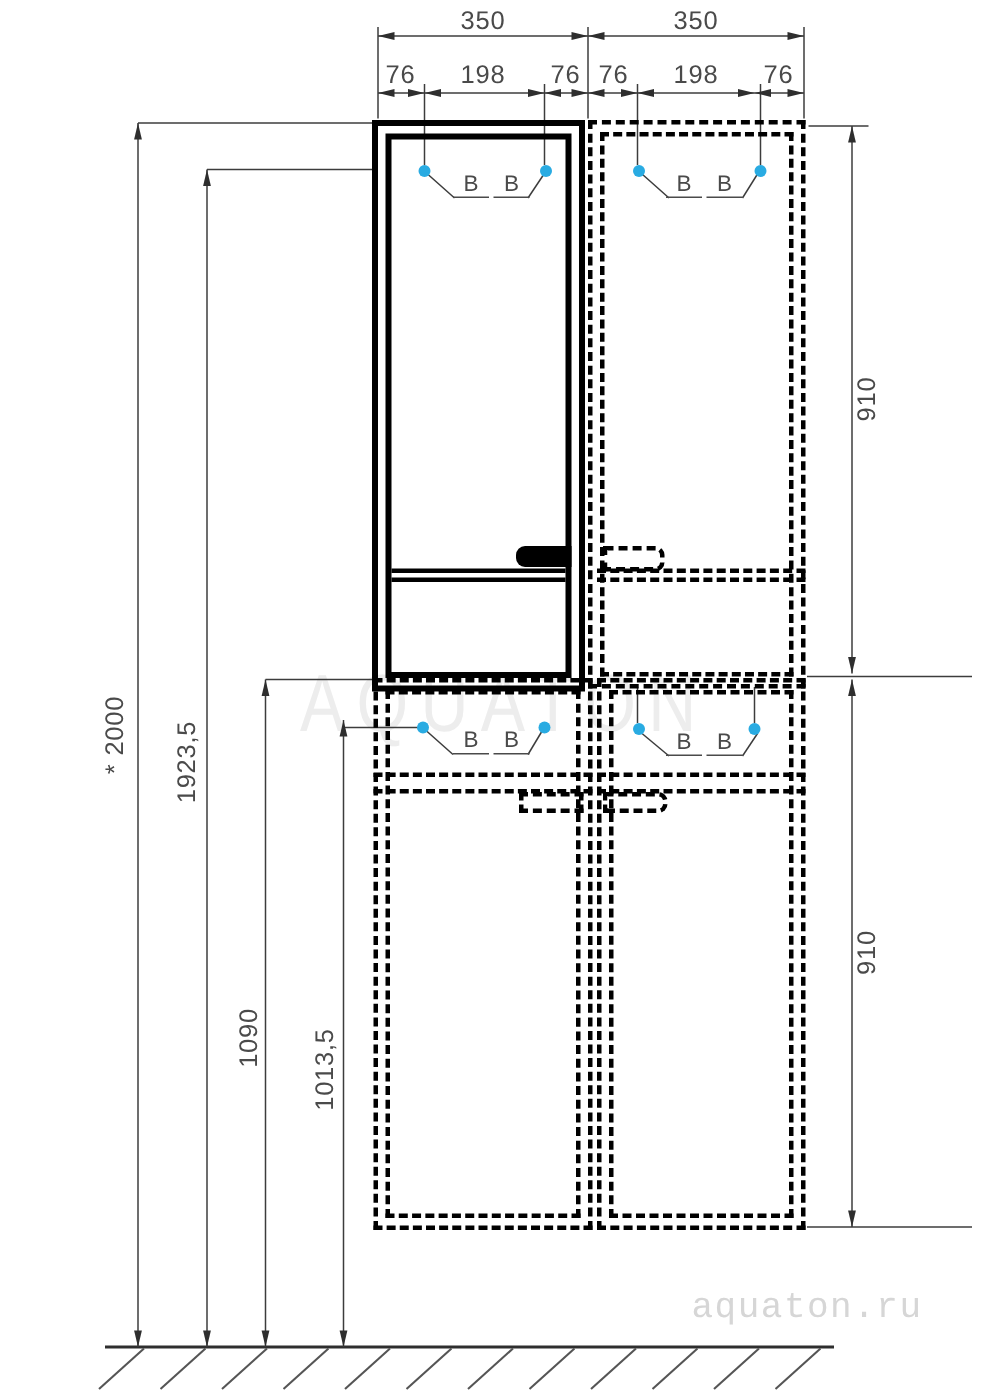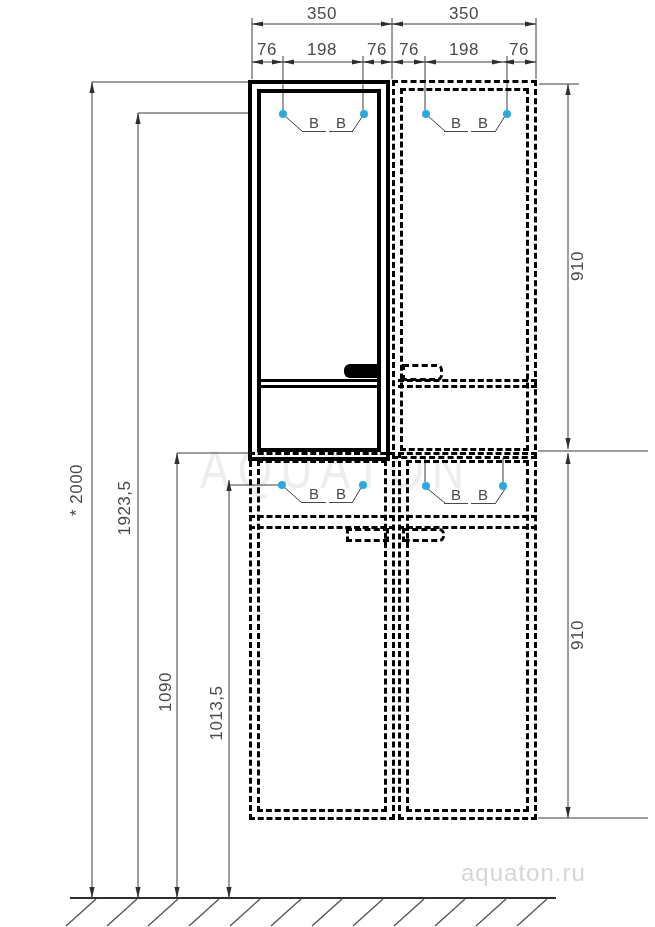--- a/index.html
+++ b/index.html
@@ -8,21 +8,21 @@
     font-family:"Liberation Sans", sans-serif;
   }
   
   .wm-center{
     position:absolute;left:200px;top:438px;z-index:0;
     font-size:54px;font-weight:300;letter-spacing:10px;color:#ededed;
     transform:scaleX(0.82);transform-origin:left top;white-space:nowrap;
   }
   .wm-site{
     position:absolute;left:461px;top:859px;z-index:0;
-    font-size:24px;font-weight:400;letter-spacing:1px;color:#d6d6d6;white-space:nowrap;
+    font-size:24px;font-weight:400;letter-spacing:1px;color:#d6d6d6;white-space:nowrap;font-family:Liberation Mono, monospace;
   }
   
   svg.lines{position:absolute;left:0;top:0;z-index:1;}
   svg.lines line{stroke:#3c3c3c;stroke-width:1;}
   svg.lines .thick{stroke:#2e2e2e;stroke-width:2;}
   svg.lines .hatch{stroke:#555555;stroke-width:1.4;}
   svg.lines .arr{fill:#2e2e2e;}
   svg.lines .dot{fill:#29abe2;stroke:none;}
   
   .box{position:absolute;z-index:2;background:transparent;box-sizing:border-box;}

